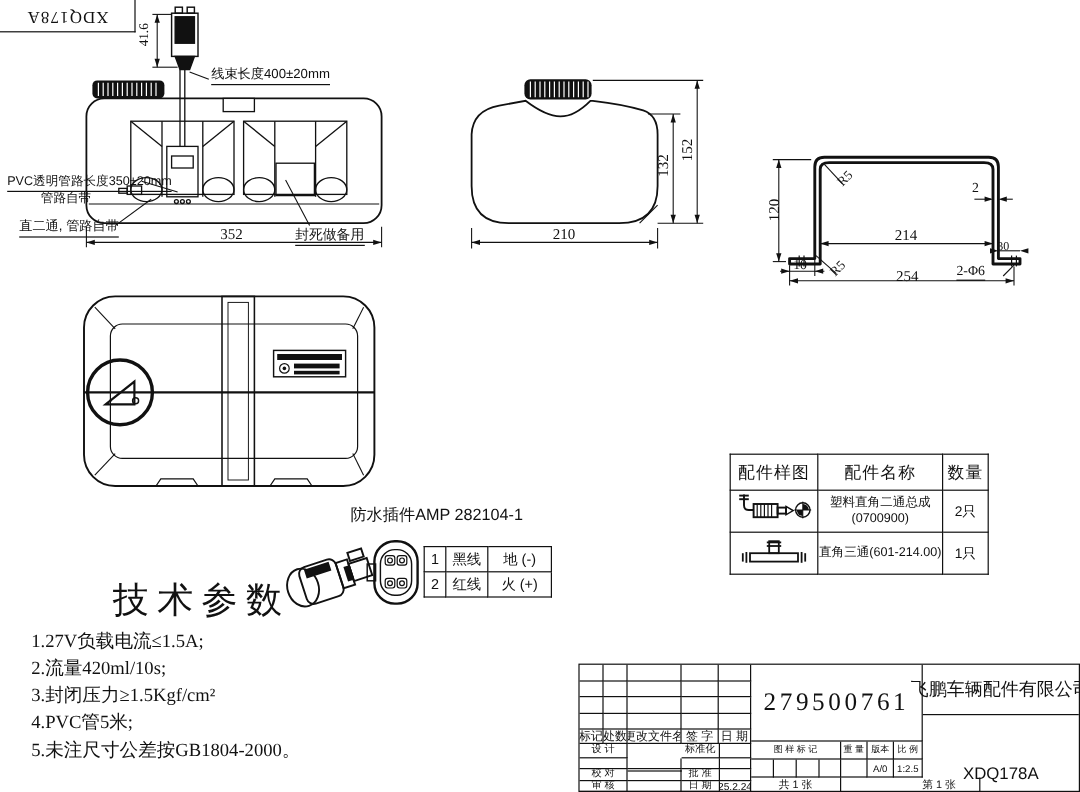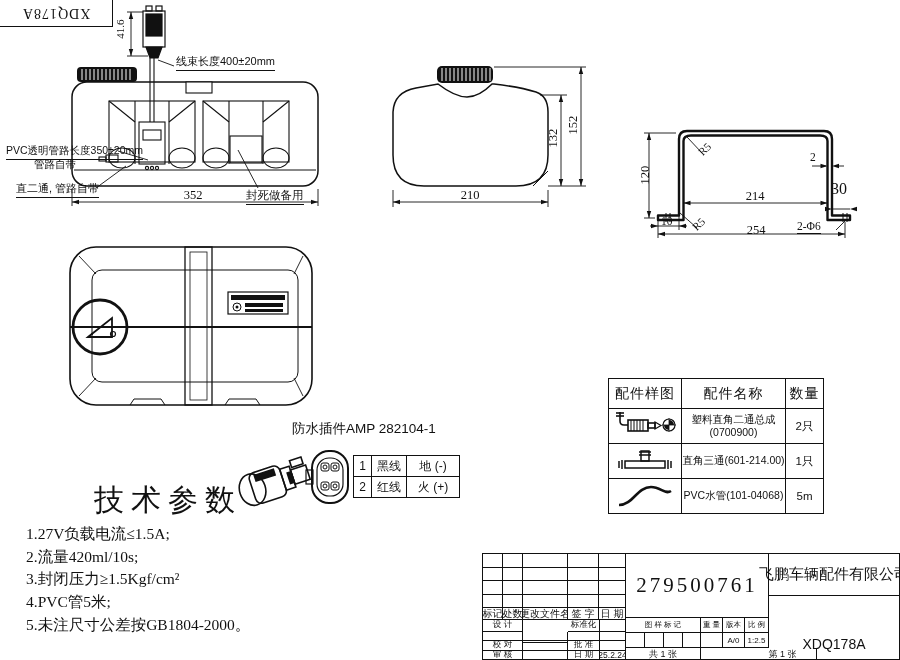--- a/index.html
+++ b/index.html
@@ -186,21 +186,21 @@
       <line x1="687" y1="137" x2="702" y2="153"></line>
       <line x1="680" y1="213" x2="697" y2="228"></line>
       <line x1="836" y1="230" x2="845" y2="221"></line>
     </g>
   </svg>
   <div class="dim rot" style="left:630px;top:168px;width:30px;height:14px;transform:rotate(-90deg)">120</div>
   <div class="dim" style="left:698px;top:143px;transform:rotate(-45deg);font-size:11px">R5</div>
   <div class="dim" style="left:692px;top:218px;transform:rotate(-45deg);font-size:11px">R5</div>
   <div class="dim" style="left:810px;top:151px;font-size:11.5px">2</div>
   <div class="dim" style="left:735px;top:189px;width:40px">214</div>
-  <div class="dim" style="left:831px;top:180px;font-size:16px">30</div>
+  <div class="dim" style="left:831px;top:200px;font-size:10px">30</div>
   <div class="dim" style="left:661px;top:215px;font-size:11.5px">10</div>
   <div class="dim" style="left:736px;top:223px;width:40px">254</div>
   <div class="dim und" style="left:797px;top:220px;font-size:11.5px">2-Φ6</div>
 
   <svg style="left:60px;top:240px" width="260" height="175" viewBox="60 240 260 175">
     <g stroke="#111" fill="none">
       <rect x="70" y="247" width="242" height="158" rx="26" stroke-width="1.6"></rect>
       <rect x="92" y="270" width="206" height="112" rx="10" stroke-width="1"></rect>
       <line x1="79" y1="256" x2="96" y2="274" stroke-width="0.9"></line>
       <line x1="303" y1="256" x2="294" y2="274" stroke-width="0.9"></line>
@@ -318,29 +318,20 @@
             <line x1="9" y1="15" x2="9" y2="24"></line>
                 <line x1="6" y1="16" x2="6" y2="23"></line>
             <line x1="55" y1="15" x2="55" y2="24"></line>
                 <line x1="58" y1="16" x2="58" y2="23"></line>
           </g>
         </svg>
       </td>
       <td class="pname">直角三通(601-214.00)</td>
       <td class="pqty">1只</td>
     </tr>
-    <tr>
-      <td>
-        <svg width="64" height="30" viewBox="0 0 64 30" style="position:static">
-          <path d="M6,25 C20,25 24,7 38,7 C48,7 52,15 58,11" stroke="#111" fill="none" stroke-width="2.6"></path>
-        </svg>
-      </td>
-      <td class="pname">PVC水管(101-04068)</td>
-      <td class="pqty">5m</td>
-    </tr>
   </tbody>
     </table>
 
   <div id="tblock" class="abs">
     <div id="revgrid" class="grid">
       <div class="tc"></div>
         <div class="tc"></div>
         <div class="tc"></div>
         <div class="tc"></div>
         <div class="tc"></div>

